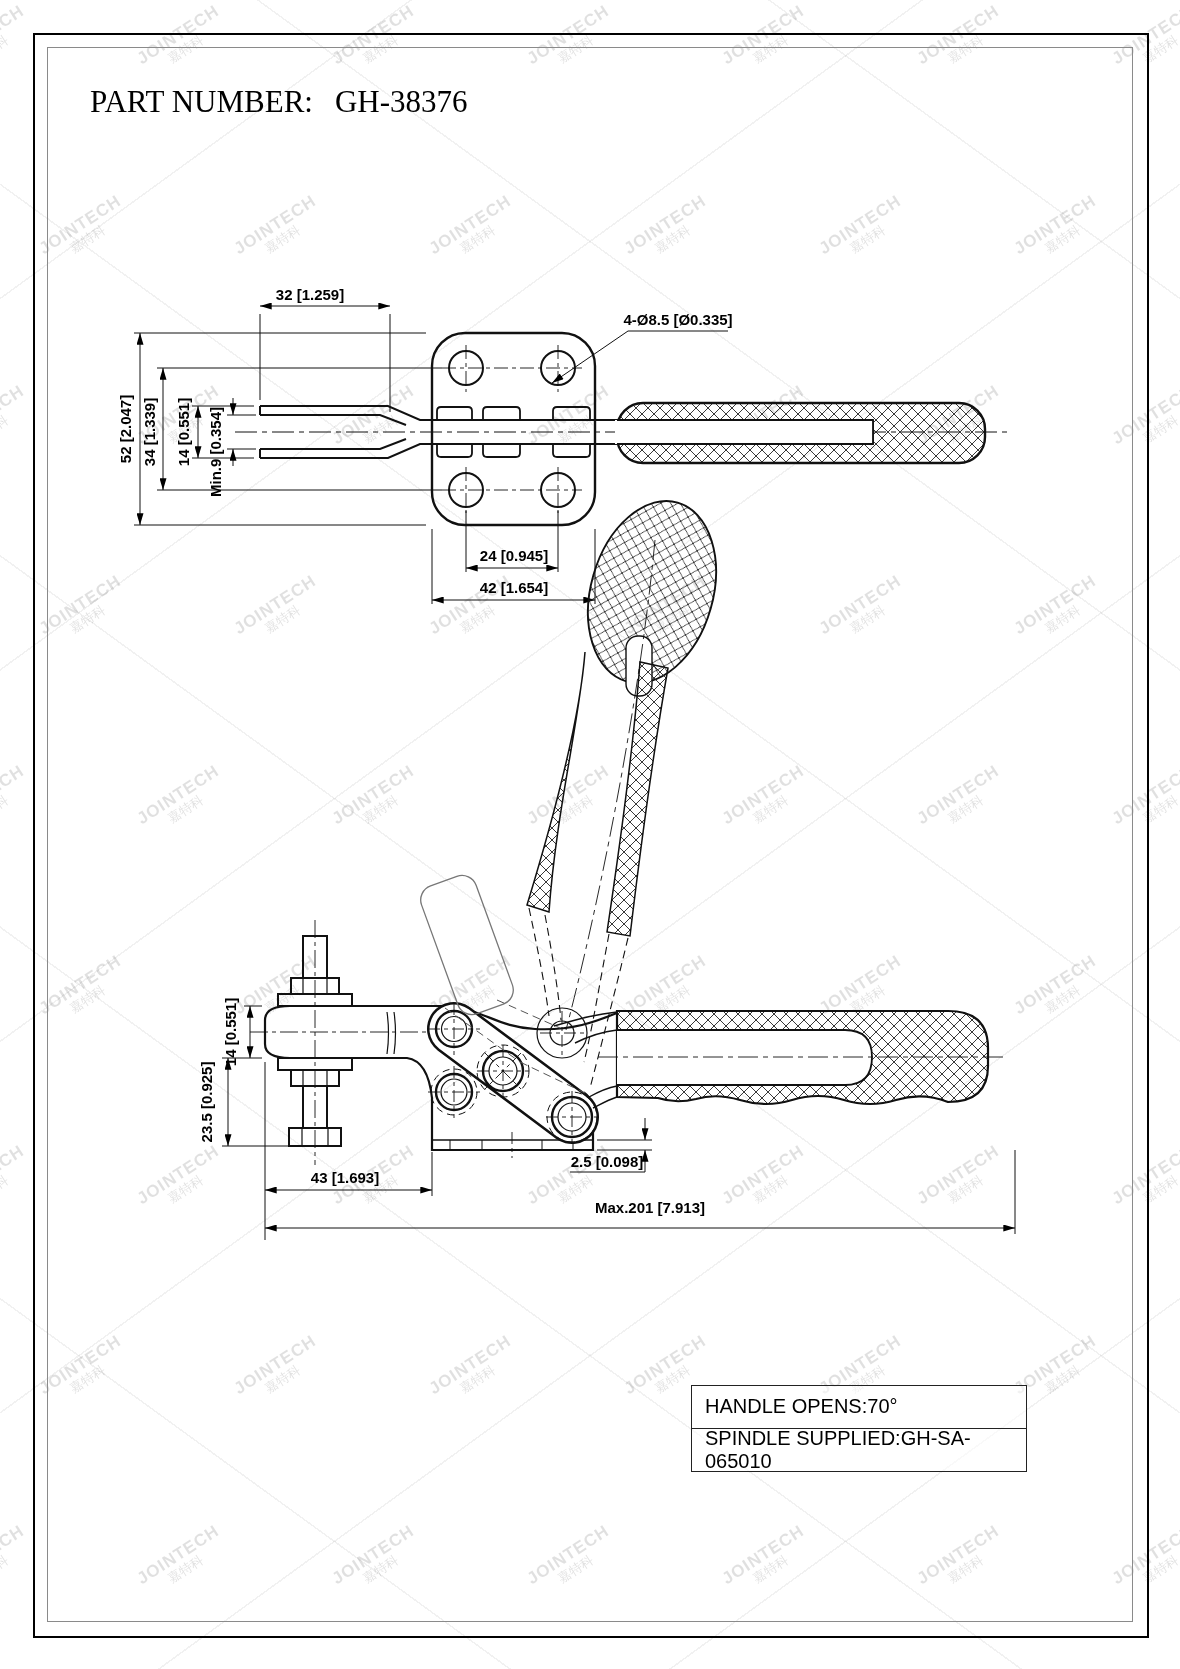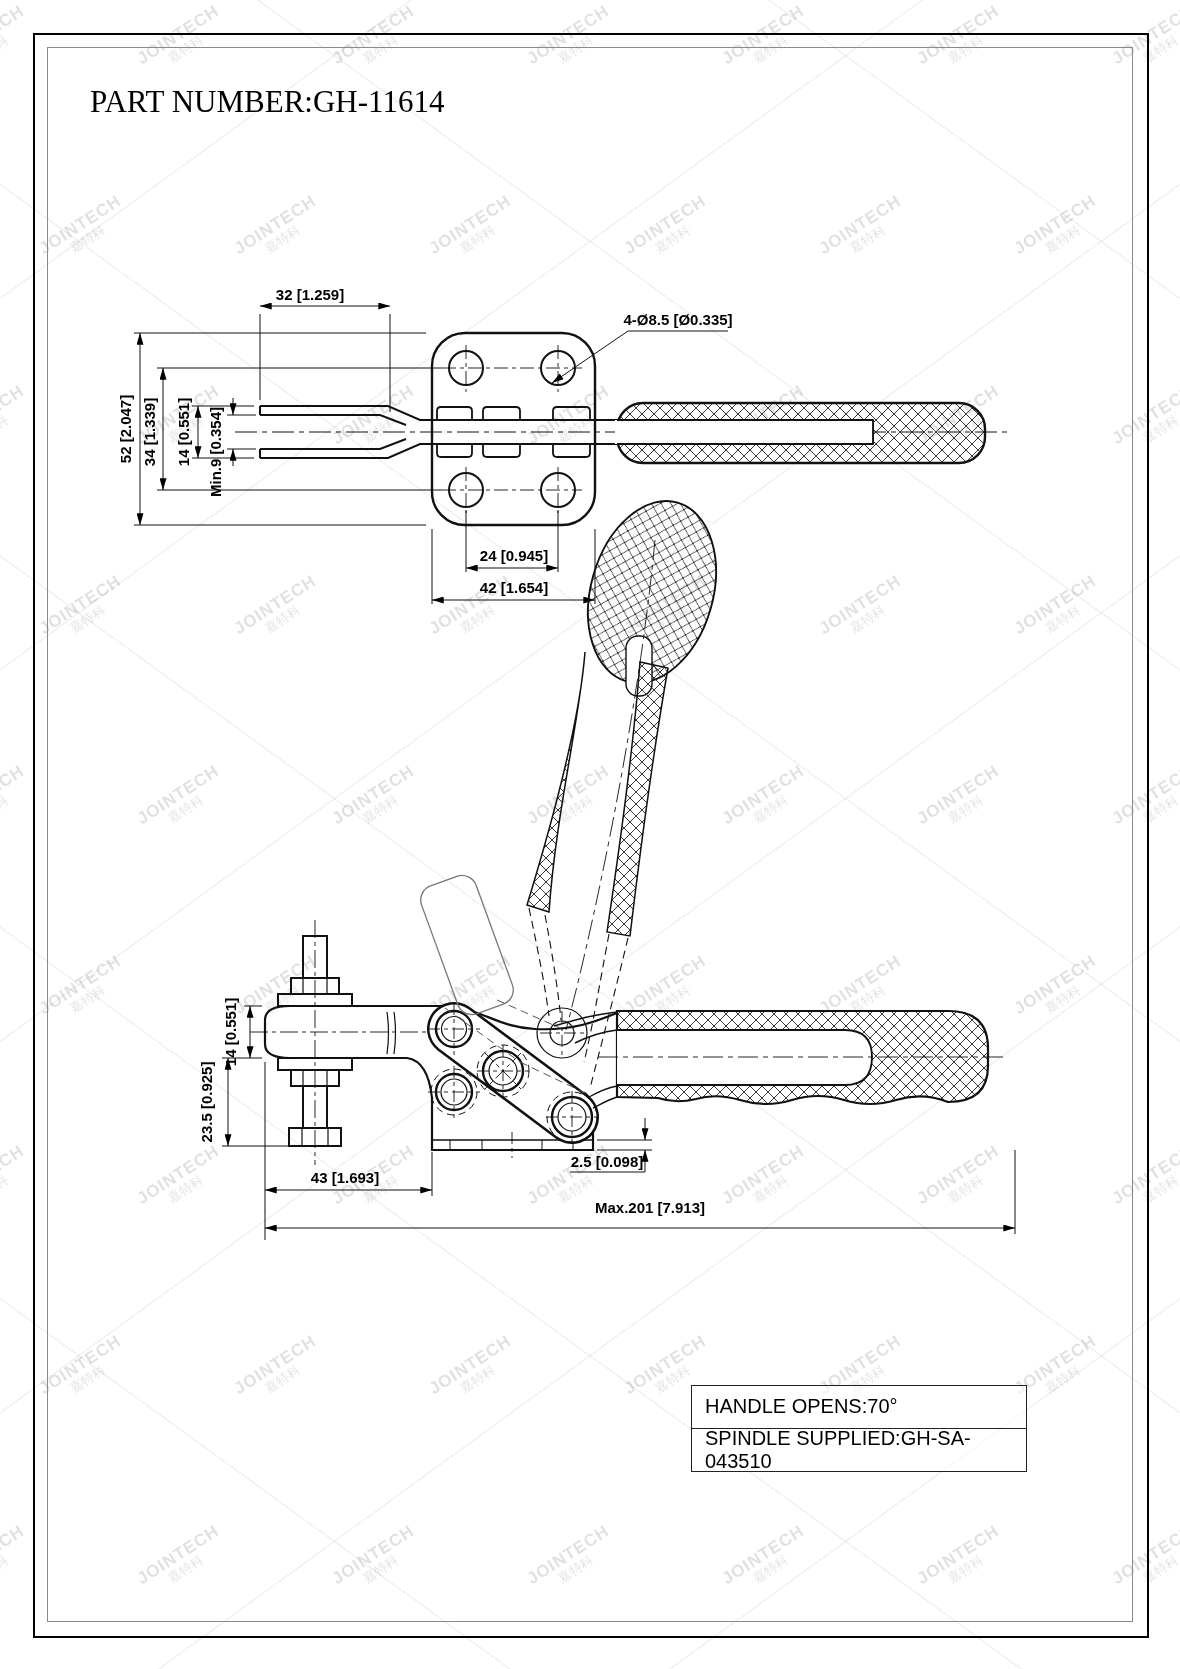--- a/index.html
+++ b/index.html
@@ -19,21 +19,21 @@
     position:absolute;transform:rotate(-33deg);color:rgba(0,0,0,0.12);
     line-height:1.05;white-space:nowrap;
   }
   .wm .lat{font-weight:bold;font-size:17px;letter-spacing:1px;}
   .wm .cjk{font-size:13px;padding-left:26px;}
   .border-outer{position:absolute;left:33px;top:33px;width:1112px;height:1601px;border:2px solid #000;}
   .border-inner{position:absolute;left:47px;top:47px;width:1084px;height:1573px;border:1.5px solid #8a8a8a;}
   .title{
     position:absolute;left:90px;top:84px;
     font-family:"Liberation Serif", serif;font-size:31px;color:#000;
-    display:flex;white-space:pre;justify-content:center;
+    display:flex;gap:22px;white-space:pre;justify-content:center;
   }
   svg.drawing{position:absolute;left:0;top:0;}
   svg text{font-family:"Liberation Sans", sans-serif;font-size:15px;font-weight:bold;fill:#000;}
   .spec-table{
     position:absolute;left:691px;top:1385px;width:334px;border:1.6px solid #222;background:rgba(255,255,255,0.55);
   }
   .spec-row{height:41.8px;display:flex;align-items:center;padding-left:13px;
     font-size:20px;color:#000;border-top:1.6px solid #222;}
   .spec-row:first-child{border-top:none;}
 </style>
@@ -280,21 +280,21 @@
         <div class="lat">JOINTECH</div>
         <div class="cjk">嘉特科</div>
       </div>
     </div>
 
   <div class="border-outer"></div>
   <div class="border-inner"></div>
 
   <div class="title">
     <span>PART NUMBER:</span>
-    <span>GH-11614</span>
+    <span>GH-38376</span>
   </div>
 
   <svg class="drawing" width="1180" height="1669" viewBox="0 0 1180 1669">
     <defs>
       <pattern id="xh" width="12" height="12" patternUnits="userSpaceOnUse">
         <path d="M0,0 L12,12 M12,0 L0,12" stroke="#222" stroke-width="0.9" fill="none"></path>
       </pattern>
       <marker id="ar" viewBox="0 0 10 6" refX="10" refY="3" markerWidth="13" markerHeight="7" markerUnits="userSpaceOnUse" orient="auto-start-reverse">
         <path d="M0,0 L10,3 L0,6 Z" fill="#000"></path>
       </marker>
@@ -516,17 +516,17 @@
         <text x="650" y="1213" text-anchor="middle">Max.201 [7.913]</text>
       </g>
     </g>
   </svg>
 
   <div class="spec-table">
     <div class="spec-row">
       <span>HANDLE OPENS:70°</span>
     </div>
     <div class="spec-row">
-      <span>SPINDLE SUPPLIED:GH-SA-043510</span>
+      <span>SPINDLE SUPPLIED:GH-SA-065010</span>
     </div>
   </div>
 
 </div>
 
 </body></html>

